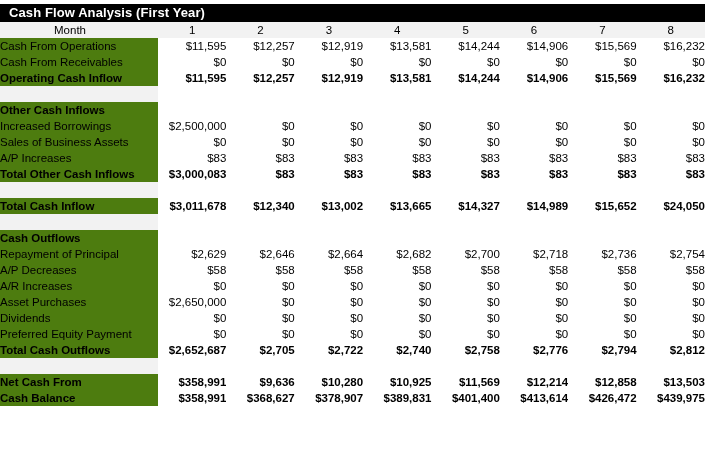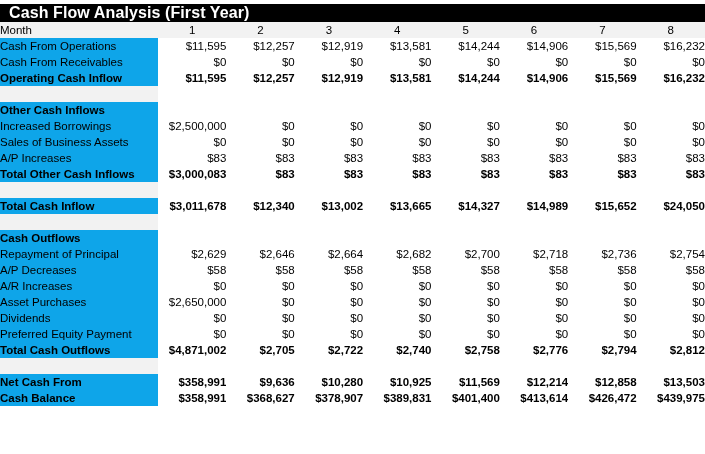--- a/index.html
+++ b/index.html
@@ -21,21 +21,21 @@
     background: #ffffff;
   }
   .title-bar {
     position: absolute;
     left: 0;
     top: 4px;
     width: 705px;
     height: 34px;
     background: #000000;
     color: #ffffff;
-    font-size: 16px;
+    font-size: 13px;
     font-weight: bold;
     line-height: 18px;
     padding-left: 9px;
     box-sizing: border-box;
     letter-spacing: 0.1px;
     white-space: nowrap;
   }
   table.cf {
     position: absolute;
     left: 0;
@@ -52,26 +52,27 @@
     line-height: 16px;
     vertical-align: middle;
     white-space: nowrap;
     overflow: hidden;
   }
   
   col.lbl { width: 158px; }
   col.num { width: 68.375px; }
 
   td.lbl {
-    background: #0ea5e9;
+    background: #4d7c0f;
     text-align: left;
     padding-left: 10px;
     box-sizing: border-box;
   }
   td.lbl.center {
+    text-align: center;
     padding-left: 0;
     padding-right: 18px;
   }
   td.num {
     background: #ffffff;
     text-align: right;
     padding-right: 10px;
     box-sizing: border-box;
   }
   tr.hdr td.num {
@@ -326,21 +327,21 @@
           <td class="num">$0</td>
           <td class="num">$0</td>
           <td class="num">$0</td>
           <td class="num">$0</td>
           <td class="num">$0</td>
           <td class="num">$0</td>
           <td class="num">$0</td>
         </tr>
         <tr class="bold">
           <td class="lbl">Total Cash Outflows</td>
-          <td class="num">$4,871,002</td>
+          <td class="num">$2,652,687</td>
           <td class="num">$2,705</td>
           <td class="num">$2,722</td>
           <td class="num">$2,740</td>
           <td class="num">$2,758</td>
           <td class="num">$2,776</td>
           <td class="num">$2,794</td>
           <td class="num">$2,812</td>
         </tr>
         <tr class="spacer gap">
           <td class="lbl"></td>

